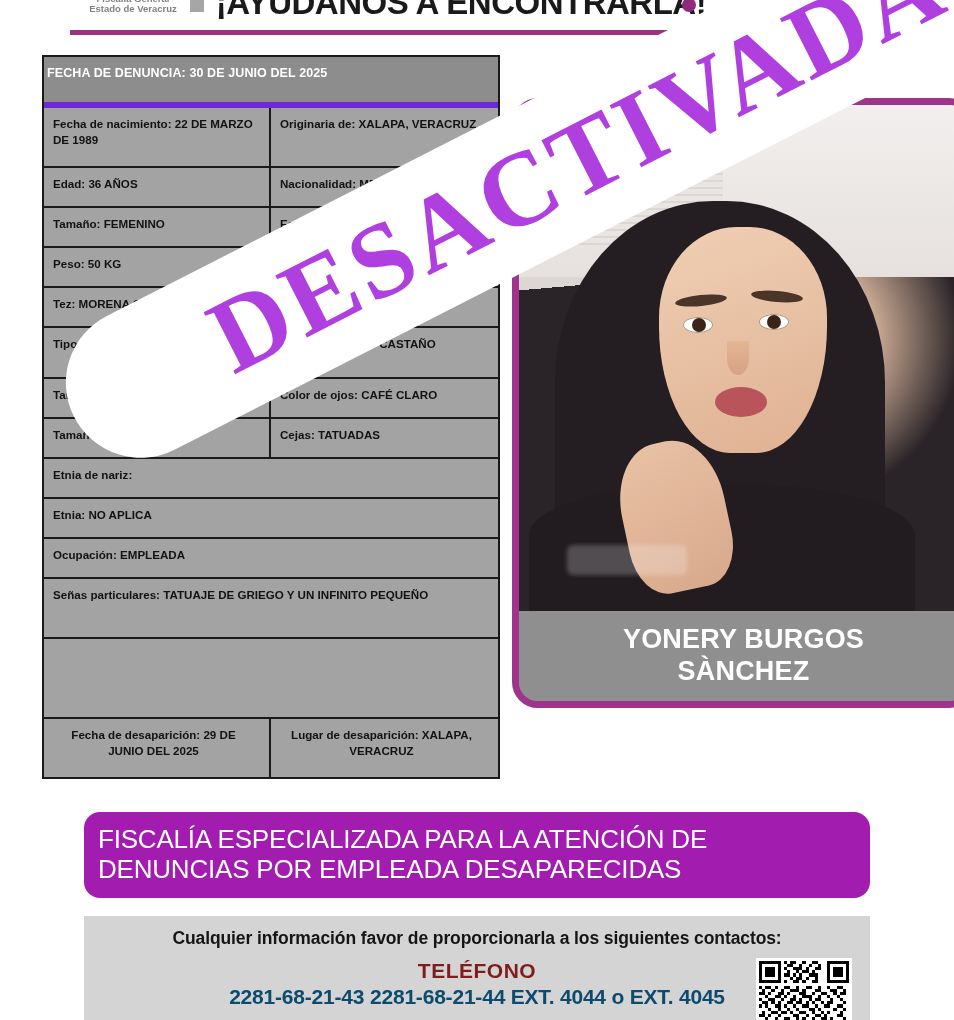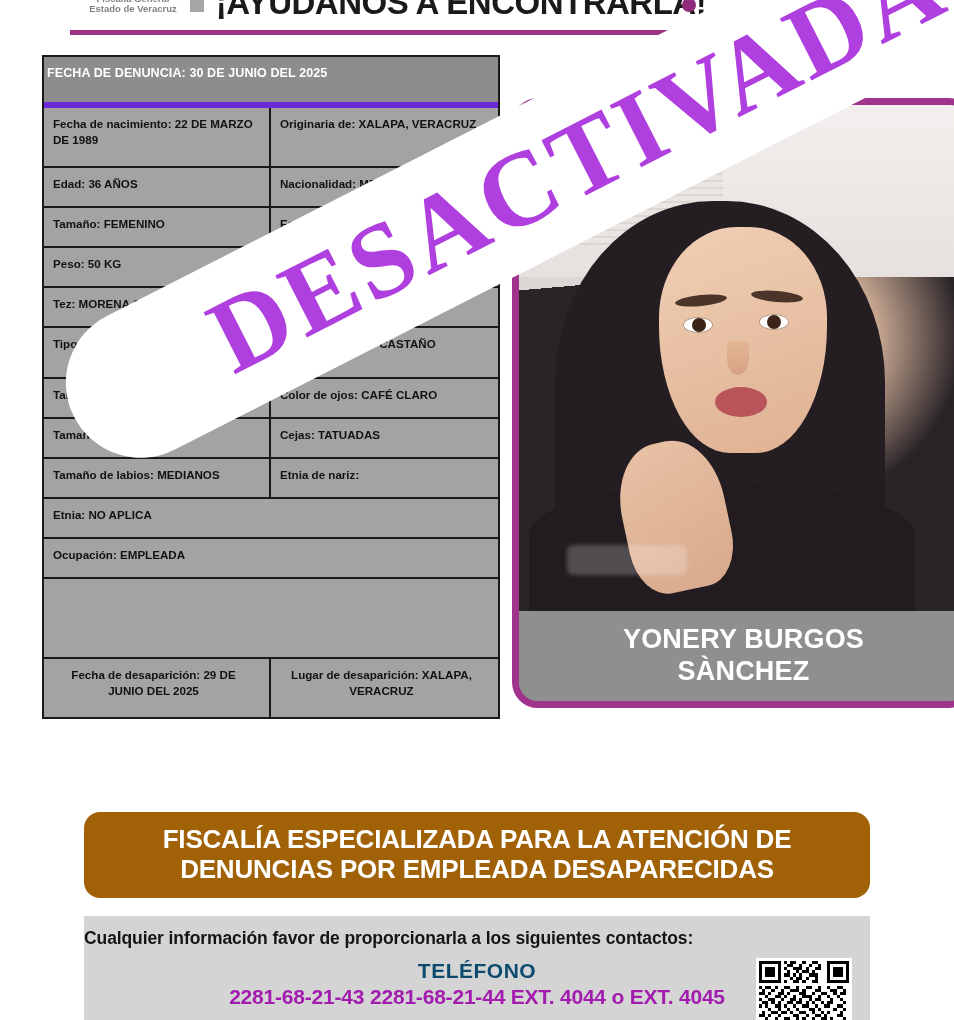--- a/index.html
+++ b/index.html
@@ -280,58 +280,59 @@
     white-space: nowrap;
   }
 
   
   .footer-banner {
     position: absolute;
     left: 84px; top: 812px;
     width: 786px;
     padding: 12px 14px 14px 14px;
     box-sizing: border-box;
-    background: #a16207;
+    background: #a21caf;
     border-radius: 16px;
     color: #ffffff;
-    text-align: center;
+    text-align: left;
     font-size: 26px;
-    font-weight: bold;
+    font-weight: normal;
     line-height: 1.16;
     letter-spacing: -0.2px;
   }
   .footer-contact {
     position: absolute;
     left: 84px; top: 916px;
     width: 786px;
     height: 104px;
     box-sizing: border-box;
     background: #d4d4d4;
     padding-top: 12px;
   }
   .contact-line {
+    text-align: center;
     font-size: 17.5px;
     font-weight: bold;
     color: #151515;
     letter-spacing: -0.1px;
   }
   .tel-label {
     margin-top: 10px;
     text-align: center;
     font-size: 21px;
     font-weight: bold;
-    color: #0c4a6e;
+    color: #7f1d1d;
     letter-spacing: .5px;
   }
   .tel-numbers {
     margin-top: 2px;
     text-align: center;
     font-size: 21px;
     font-weight: bold;
-    color: #a21caf;
+    color: #0c4a6e;
     letter-spacing: -0.2px;
   }
   .qr {
     position: absolute;
     right: 18px; top: 42px;
     width: 96px; height: 96px;
     background: #ffffff;
     padding: 3px;
     box-sizing: border-box;
   }
@@ -392,32 +393,34 @@
       <div class="t-cell left-cell">Tamaño de cabello: LARGO</div>
       <div class="t-cell">Color de ojos: CAFÉ CLARO</div>
     </div>
 
     <div class="t-row">
       <div class="t-cell left-cell">Tamaño de ojos: CHICOS</div>
       <div class="t-cell">Cejas: TATUADAS</div>
     </div>
 
     <div class="t-row">
-      <div class="t-cell left-cell">Tamaño de labios: MEDIANOS</div>
       <div class="t-cell">Etnia de nariz:</div>
     </div>
 
     <div class="t-row full">
       <div class="t-cell">Etnia: NO APLICA</div>
     </div>
 
     <div class="t-row full">
       <div class="t-cell">Ocupación: EMPLEADA</div>
     </div>
 
+    <div class="t-row full tall">
+      <div class="t-cell">Señas particulares: TATUAJE DE GRIEGO Y UN INFINITO PEQUEÑO</div>
+    </div>
 
     <div class="t-row full xtall">
       <div class="t-cell"></div>
     </div>
 
     <div class="t-row tall">
       <div class="t-cell left-cell">Fecha de desaparición: 29 DE JUNIO DEL 2025</div>
       <div class="t-cell">Lugar de desaparición: XALAPA, VERACRUZ</div>
     </div>
 

